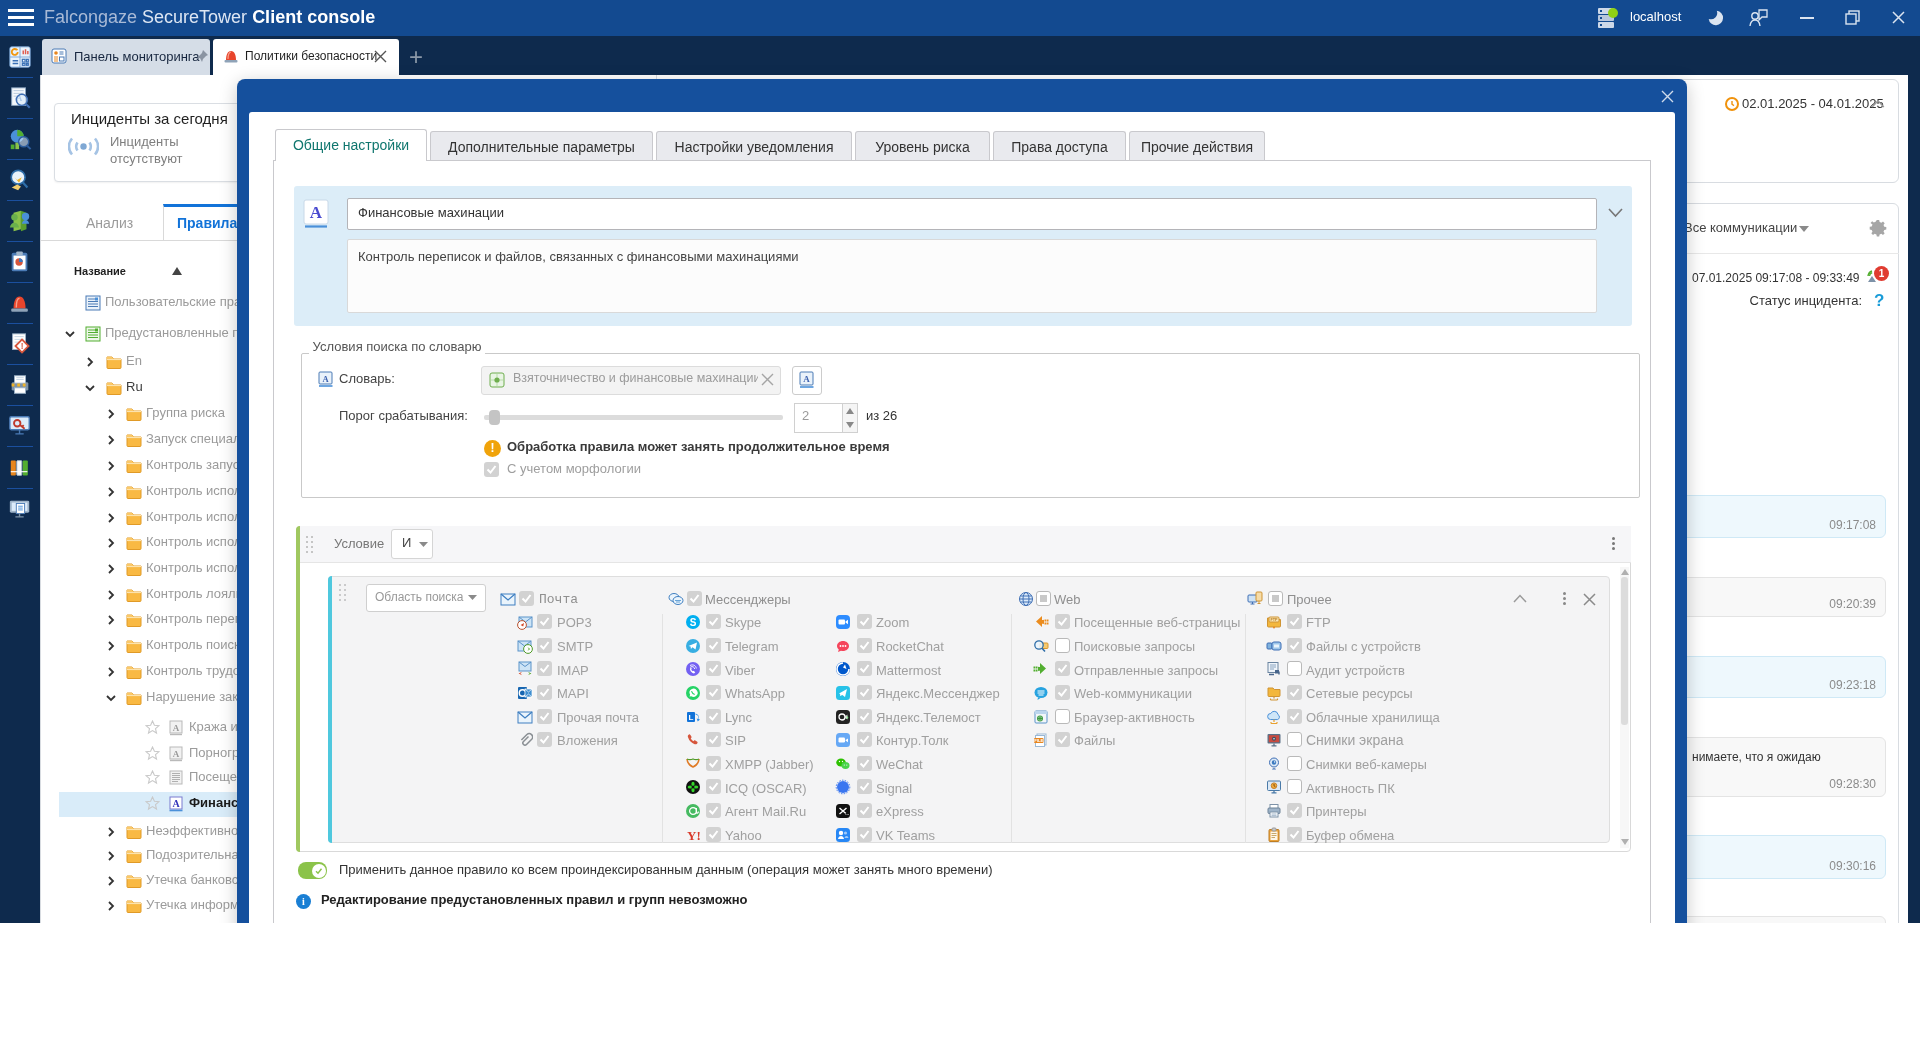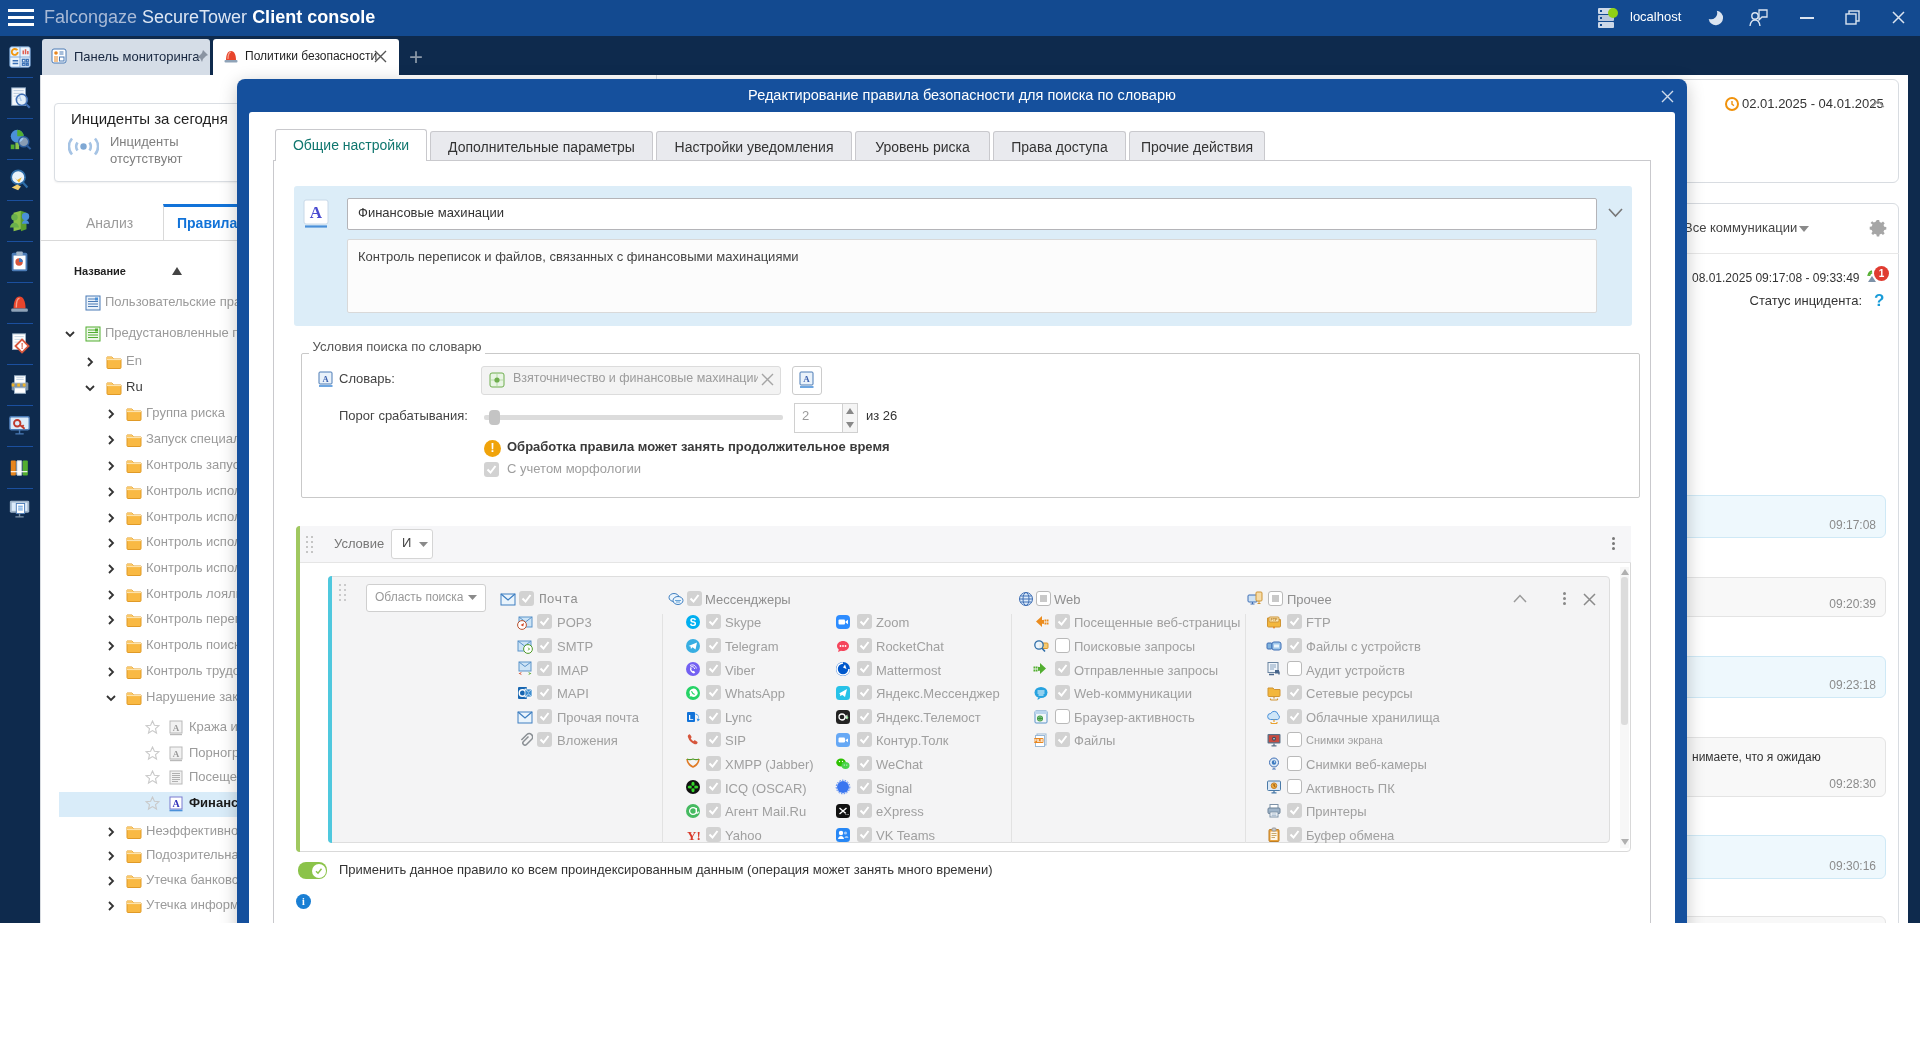--- a/index.html
+++ b/index.html
@@ -596,21 +596,21 @@
       <svg style="display:block" width="10" height="7" viewBox="0 0 10 7">
         <path d="M0 0l5 6 5-6z" fill="#8a8a8a"></path>
       </svg>
     </div>
 <div style="position:absolute;left:1869px;top:219px;width:18px;height:18px">
       <svg style="display:block" width="18" height="18" viewBox="0 0 18 18">
         <path d="M9 5.5A3.5 3.5 0 119 12.5 3.5 3.5 0 019 5.5zm0 2A1.5 1.5 0 109 11 1.5 1.5 0 009 7.5zM7.8 1h2.4l.4 2 1.8.8L14 2.6l1.7 1.7-1.2 1.6.8 1.8 2 .4v2.4l-2 .4-.8 1.8 1.2 1.6-1.7 1.7-1.6-1.2-1.8.8-.4 2H7.8l-.4-2-1.8-.8-1.6 1.2-1.7-1.7 1.2-1.6-.8-1.8-2-.4V7.8l2-.4.8-1.8L1.5 4 3.2 2.3l1.6 1.2 1.8-.8z" fill="#a6a6a6"></path>
       </svg>
     </div>
 <div style="position:absolute;left:1214px;top:253px;width:685px;height:1px;background:#e8e8e8;"></div>
-<div style="position:absolute;left:1692px;top:269px;font-size:12px;line-height:18px;color:#333;white-space:nowrap;">08.01.2025  09:17:08 - 09:33:49</div>
+<div style="position:absolute;left:1692px;top:269px;font-size:12px;line-height:18px;color:#333;white-space:nowrap;">07.01.2025  09:17:08 - 09:33:49</div>
 <div style="position:absolute;left:1866px;top:269px;width:12px;height:14px">
       <svg style="display:block" width="12" height="14" viewBox="0 0 12 14">
         <path d="M2 7a6 6 0 014-5M3.5 7a4 4 0 012.7-3.4" fill="none" stroke="#52ae30" stroke-width="1.4"></path>
         <path d="M2 13h8l-4-6z" fill="#7d92a8"></path>
       </svg>
     </div>
 <div style="position:absolute;left:1874px;top:266px;width:15px;height:15px;background:#e03c31;border-radius:50%;">
       <div style="position:absolute;left:0;top:0;width:15px;height:15px;font-size:10px;line-height:15px;color:#fff;text-align:center;font-weight:bold">1</div>
     </div>
 <div style="position:absolute;right:58px;top:291px;font-size:13px;line-height:19px;color:#333;white-space:nowrap;">Статус инцидента:</div>
@@ -624,21 +624,20 @@
 <div style="position:absolute;left:1450px;top:737px;width:436px;height:60px;background:#f8f8f8;border:1px solid #e4e4e4;border-radius:6px;box-sizing:border-box;"></div>
 <div style="position:absolute;left:1692px;top:748px;font-size:12px;line-height:18px;color:#333;white-space:nowrap;">нимаете, что я ожидаю</div>
 <div style="position:absolute;right:44px;top:775px;font-size:12px;line-height:18px;color:#8b8b8b;white-space:nowrap;">09:28:30</div>
 <div style="position:absolute;left:1450px;top:835px;width:436px;height:44px;background:#eef8fd;border:1px solid #cfe9f6;border-radius:6px;box-sizing:border-box;"></div>
 <div style="position:absolute;right:44px;top:857px;font-size:12px;line-height:18px;color:#8b8b8b;white-space:nowrap;">09:30:16</div>
 <div style="position:absolute;left:1450px;top:916px;width:436px;height:40px;background:#f8f8f8;border:1px solid #e4e4e4;border-radius:6px;box-sizing:border-box;"></div>
 <div style="position:absolute;right:44px;top:934px;font-size:12px;line-height:18px;color:#8b8b8b;white-space:nowrap;">09:33:49</div>
 <div style="position:absolute;left:1690px;top:978px;width:209px;height:1px;background:#e5e5e5;"></div>
 <div style="position:absolute;left:1235px;top:986px;font-size:12px;line-height:18px;color:#333;white-space:nowrap;">Всего: 6</div>
 <div style="position:absolute;left:237px;top:79px;width:1450px;height:922px;background:#15509d;border-radius:8px;box-shadow:0 4px 18px rgba(0,0,0,.22);"></div>
-<div style="position:absolute;left:237px;top:87px;width:1450px;text-align:center;font-size:14.5px;color:#fff;">Редактирование правила безопасности для поиска по словарю</div>
 <div style="position:absolute;left:1661px;top:90px;width:13px;height:13px">
       <svg style="display:block" width="13" height="13" viewBox="0 0 13 13">
         <path d="M1 1l11 11M12 1L1 12" stroke="#cfdbeb" stroke-width="1.4"></path>
       </svg>
     </div>
 <div style="position:absolute;left:249px;top:112px;width:1426px;height:878px;background:#fff;border-radius:3px;"></div>
 <div style="position:absolute;left:273px;top:160px;width:1378px;height:776px;background:#fff;border:1px solid #c9c9cd;box-sizing:border-box;"></div>
 <div style="position:absolute;left:430px;top:131px;width:223px;height:29px;background:#e9eaee;border:1px solid #c9c9cd;border-bottom:none;border-radius:3px 3px 0 0;box-sizing:border-box;"></div>
 <div style="position:absolute;left:430px;top:139px;width:223px;text-align:center;font-size:14px;color:#333;white-space:nowrap;">Дополнительные параметры</div>
 <div style="position:absolute;left:656px;top:131px;width:196px;height:29px;background:#e9eaee;border:1px solid #c9c9cd;border-bottom:none;border-radius:3px 3px 0 0;box-sizing:border-box;"></div>
@@ -1333,21 +1332,21 @@
 <div style="position:absolute;left:1266px;top:732px;width:16px;height:16px">
       <svg style="display:block" width="16" height="16" viewBox="0 0 16 16">
         <rect x="1.5" y="2" width="13" height="9.5" rx="1" fill="#5a7187"></rect>
         <rect x="2.8" y="3.2" width="10.4" height="7" fill="#c94a3f"></rect>
         <circle cx="8" cy="6.7" r="2" fill="#3c4f63"></circle>
         <circle cx="8" cy="6.7" r=".8" fill="#e8e8e8"></circle>
         <path d="M5.5 13.8h5M8 11.5v2.3" stroke="#5a7187" stroke-width="1.3"></path>
       </svg>
     </div>
 <div style="position:absolute;left:1287px;top:732px;width:15px;height:15px;background:#fff;border:1px solid #b9b9b9;border-radius:3px;box-sizing:border-box;"></div>
-<div style="position:absolute;left:1306px;top:731px;font-size:11px;line-height:19px;color:#a0a0a0;white-space:nowrap;">Снимки экрана</div>
+<div style="position:absolute;left:1306px;top:731px;font-size:14px;line-height:19px;color:#a0a0a0;white-space:nowrap;">Снимки экрана</div>
 <div style="position:absolute;left:1266px;top:756px;width:16px;height:16px">
       <svg style="display:block" width="16" height="16" viewBox="0 0 16 16">
         <circle cx="8" cy="6.5" r="4.5" fill="#dce9f6" stroke="#3f6fb5"></circle>
         <circle cx="8" cy="6.5" r="2.2" fill="#3a79c0"></circle>
         <circle cx="8.6" cy="5.9" r=".7" fill="#fff"></circle>
         <path d="M6 13.5c.5-1.8 3.5-1.8 4 0z" fill="#3f6fb5"></path>
       </svg>
     </div>
 <div style="position:absolute;left:1287px;top:756px;width:15px;height:15px;background:#fff;border:1px solid #b9b9b9;border-radius:3px;box-sizing:border-box;"></div>
 <div style="position:absolute;left:1306px;top:755px;font-size:13px;line-height:19px;color:#a0a0a0;white-space:nowrap;">Снимки веб-камеры</div>
@@ -1393,20 +1392,21 @@
       <div style="position:absolute;right:1.5px;top:1.5px;width:14px;height:14px;background:#fff;border-radius:50%">
         <svg style="display:block" width="14" height="14" viewBox="0 0 14 14">
           <path d="M4 7.2l2 2 3.5-4.5" fill="none" stroke="#8bc34a" stroke-width="1.4"></path>
         </svg>
       </div>
     </div>
 <div style="position:absolute;left:339px;top:860px;font-size:13px;line-height:20px;color:#333;white-space:nowrap;">Применить данное правило ко всем проиндексированным данным (операция может занять много времени)</div>
 <div style="position:absolute;left:296px;top:894px;width:15px;height:15px;background:#1a7fd4;border-radius:50%;">
       <div style="position:absolute;left:0;top:0;width:15px;height:15px;font-size:10px;line-height:15px;color:#fff;text-align:center;font-weight:bold;font-family:Liberation Serif">i</div>
     </div>
+<div style="position:absolute;left:321px;top:890px;font-size:13px;line-height:20px;color:#222;white-space:nowrap;font-weight:bold;">Редактирование предустановленных правил и групп невозможно</div>
 <div style="position:absolute;left:276px;top:960px;width:29px;height:17px;background:#8bc34a;border-radius:8px;">
       <div style="position:absolute;right:1.5px;top:1.5px;width:14px;height:14px;background:#fff;border-radius:50%">
         <svg style="display:block" width="14" height="14" viewBox="0 0 14 14">
           <path d="M4 7.2l2 2 3.5-4.5" fill="none" stroke="#8bc34a" stroke-width="1.4"></path>
         </svg>
       </div>
     </div>
 <div style="position:absolute;left:316px;top:958px;font-size:13px;line-height:20px;color:#333;white-space:nowrap;">Включить правило</div>
 <div style="position:absolute;left:1440px;top:947px;width:98px;height:31px;background:#f5f5f5;border:1px solid #cfcfcf;border-radius:3px;box-sizing:border-box;"></div>
 <div style="position:absolute;left:1440px;top:956px;width:98px;text-align:center;font-size:13.5px;color:#222;">Сохранить</div>

